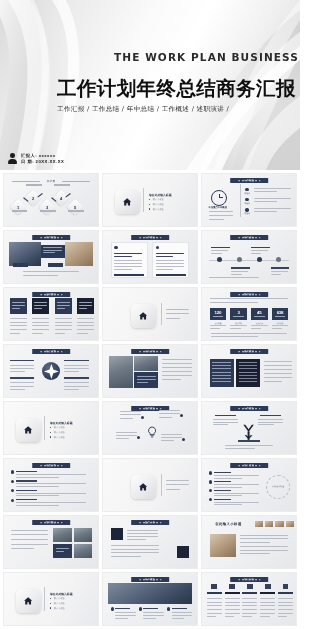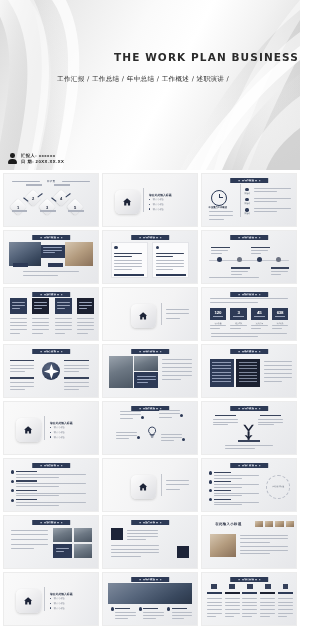--- a/index.html
+++ b/index.html
@@ -149,20 +149,21 @@
       <path d="M300,74 C262,100 236,136 222,170 L300,170 Z" fill="url(#g3)" opacity=".6"></path>
       <path d="M300,96 C272,116 252,144 242,170 L300,170 Z" fill="#ffffff" opacity=".5"></path>
       <path d="M186,170 C214,126 256,78 300,46 L300,60 C262,90 226,132 206,170 Z" fill="#ffffff" opacity=".8"></path>
       <path d="M300,128 C284,140 272,154 266,170 L300,170 Z" fill="#b5b5b5" opacity=".45"></path>
     </svg>
 
     <div class="hero-txt">
       <div class="year-row">
         <span class="eng">THE WORK PLAN BUSINESS REPORT</span>
       </div>
+      <div class="cn-title">工作计划年终总结商务汇报</div>
       <div class="cn-sub">工作汇报 / 工作总结 / 年中总结 / 工作概述 / 述职演讲 /</div>
     </div>
 
     <div class="presenter">
       <span class="p-icon">
           <i class="h"></i>
           <i class="b"></i>
         </span>
       <span class="p-lines">
         <span class="p-line"><span class="lbl">汇报人:</span>

